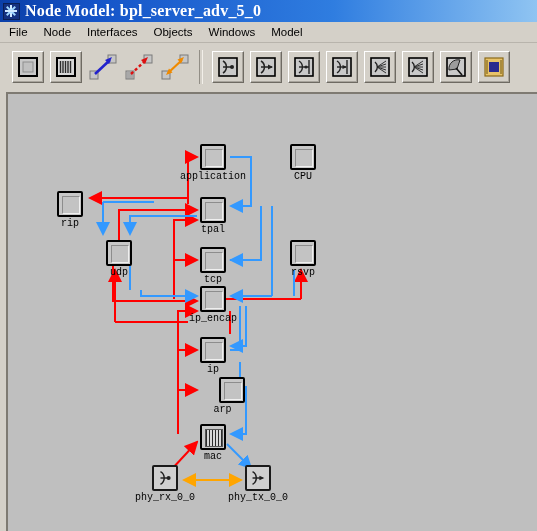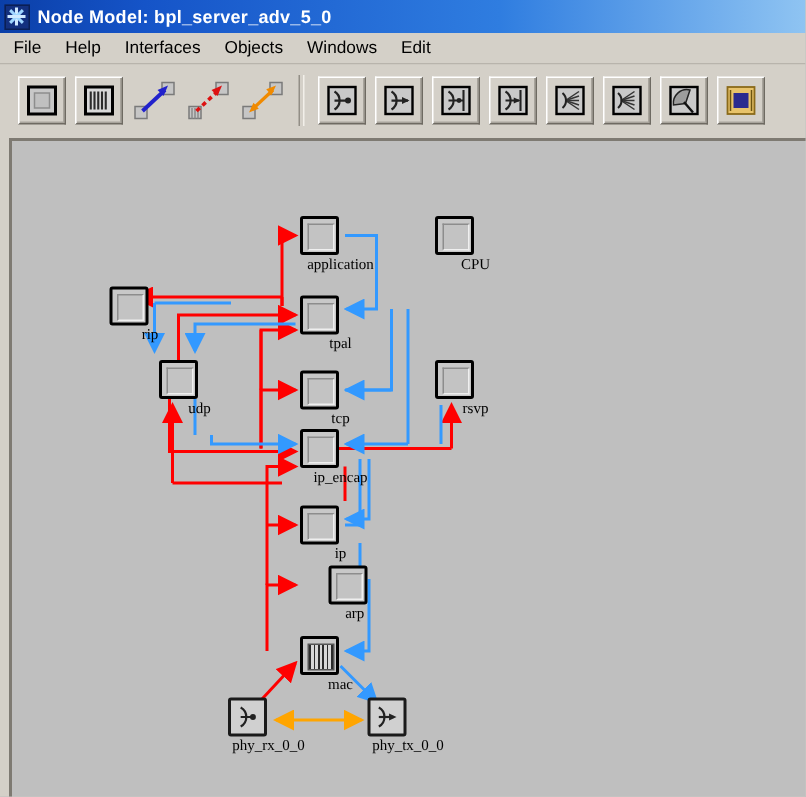--- a/index.html
+++ b/index.html
@@ -23,22 +23,23 @@
   .title-icon::before,.title-icon::after{
     content:"";position:absolute;background:#cfe9ff;
   }
   .title-icon::before{left:6px;top:1px;width:2px;height:12px;}
   .title-icon::after{left:1px;top:6px;width:12px;height:2px;
     box-shadow:0 0 0 0 transparent;}
   .title-x1,.title-x2{position:absolute;width:12px;height:2px;background:#9fd6ff;left:1px;top:6px;}
   .title-x1{transform:rotate(45deg);}
   .title-x2{transform:rotate(-45deg);}
   .title-text{
-    color:#ffffff;font-size:12px;font-weight:bold;letter-spacing:.2px;
+    color:#ffffff;font-size:16px;font-weight:bold;letter-spacing:.2px;
     white-space:nowrap;
+    font-family:Liberation Serif, serif;
   }
 
   
   .menubar{
     position:absolute;left:0;top:22px;width:537px;height:20px;
     background:#d4d0c8;display:flex;align-items:center;
     border-bottom:1px solid #b8b4ac;
   }
   .menu-item{
     font-size:11.5px;color:#000;padding:2px 7px;margin-left:2px;cursor:default;
@@ -94,44 +95,43 @@
     border:1px solid #555;
   }
   .node-phy{
     width:26px;height:26px;background:#d0d0d0;border:2px solid #1a1a1a;
     box-sizing:border-box;border-radius:2px;
     display:flex;align-items:center;justify-content:center;
   }
   .node-label{
     position:absolute;left:50%;transform:translateX(-50%);
     top:27px;font-size:10px;color:#000;white-space:nowrap;
-    font-family:Liberation Serif, serif;
-    margin-left:14px;
+    font-family:Liberation Mono, monospace;
   }
 </style>
 </head>
 <body>
 
 <div id="app">
 
   <div class="titlebar">
     <div class="title-icon">
       <span class="title-x1"></span>
         <span class="title-x2"></span>
     </div>
     <span class="title-text">Node Model: bpl_server_adv_5_0</span>
   </div>
 
   <div class="menubar">
     <div class="menu-item">File</div>
-    <div class="menu-item">Help</div>
+    <div class="menu-item">Node</div>
     <div class="menu-item">Interfaces</div>
     <div class="menu-item">Objects</div>
     <div class="menu-item">Windows</div>
-    <div class="menu-item">Edit</div>
+    <div class="menu-item">Model</div>
   </div>
 
   <div class="toolbar">
     <div style="width:12px"></div>
     <div class="tb-group">
 
       <div class="tb-btn">
         <span>
           <svg width="22" height="22" viewBox="0 0 22 22">
             <rect x="2" y="2" width="18" height="18" fill="#c8c8c8" stroke="#000" stroke-width="2"></rect>
@@ -400,21 +400,21 @@
         <div class="node-label">application</div>
       </div>
 
       <div class="node" style="left:282px;top:50px;">
         <div class="node-box">
             <div class="inner"></div>
           </div>
         <div class="node-label">CPU</div>
       </div>
 
-      <div class="node" style="left:65px;top:97px;">
+      <div class="node" style="left:49px;top:97px;">
         <div class="node-box">
             <div class="inner"></div>
           </div>
         <div class="node-label">rip</div>
       </div>
 
       <div class="node" style="left:192px;top:103px;">
         <div class="node-box">
             <div class="inner"></div>
           </div>

